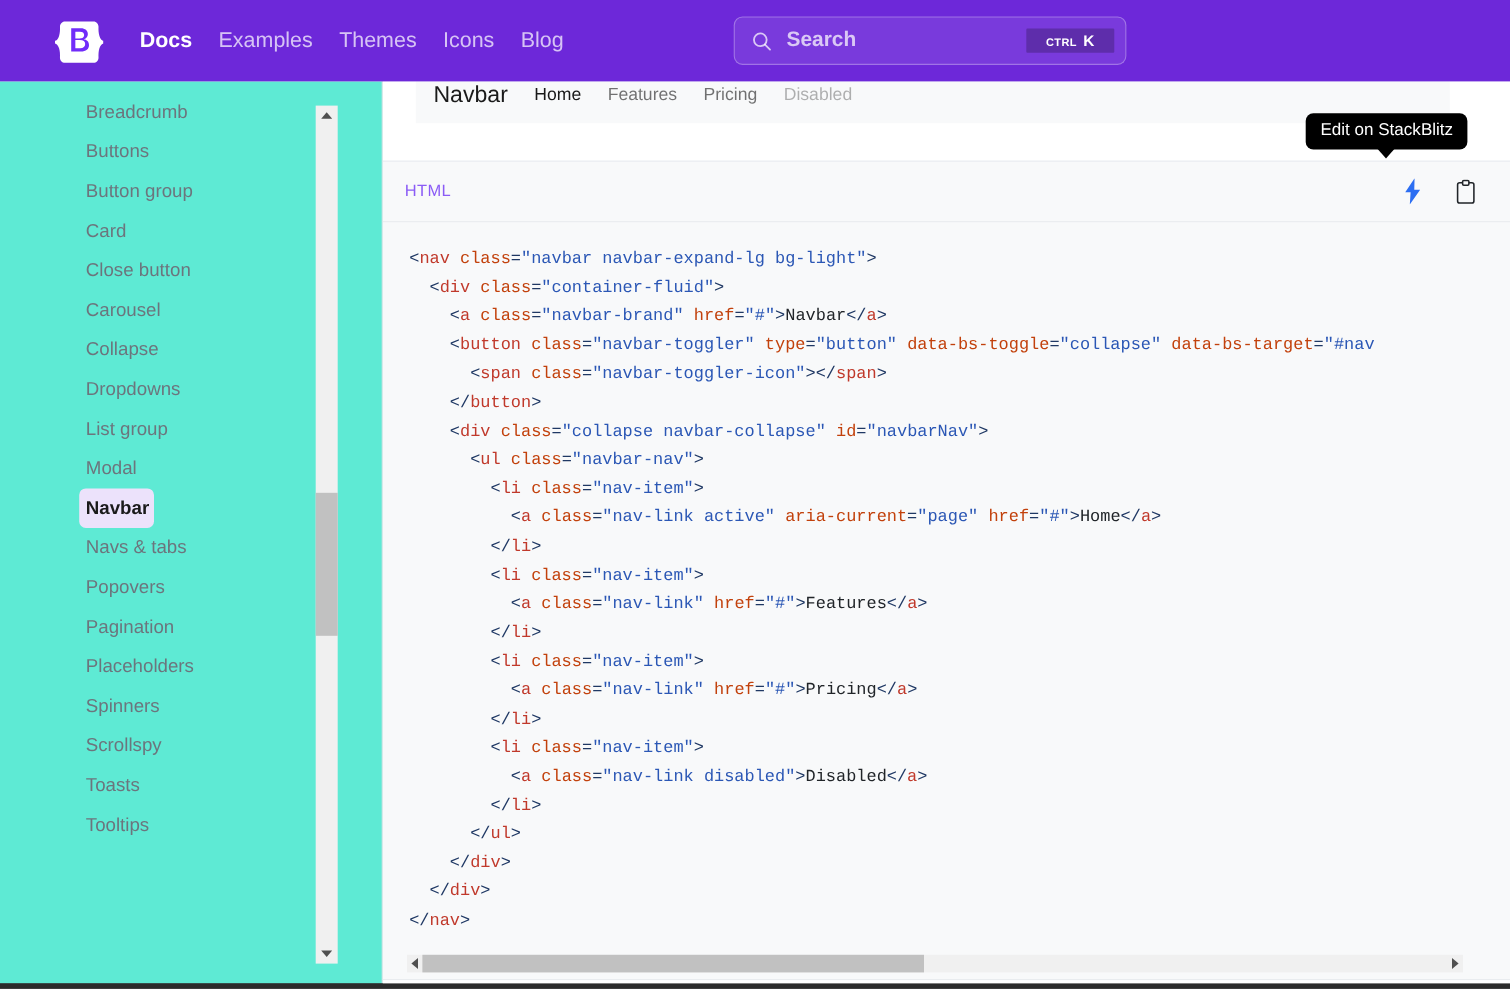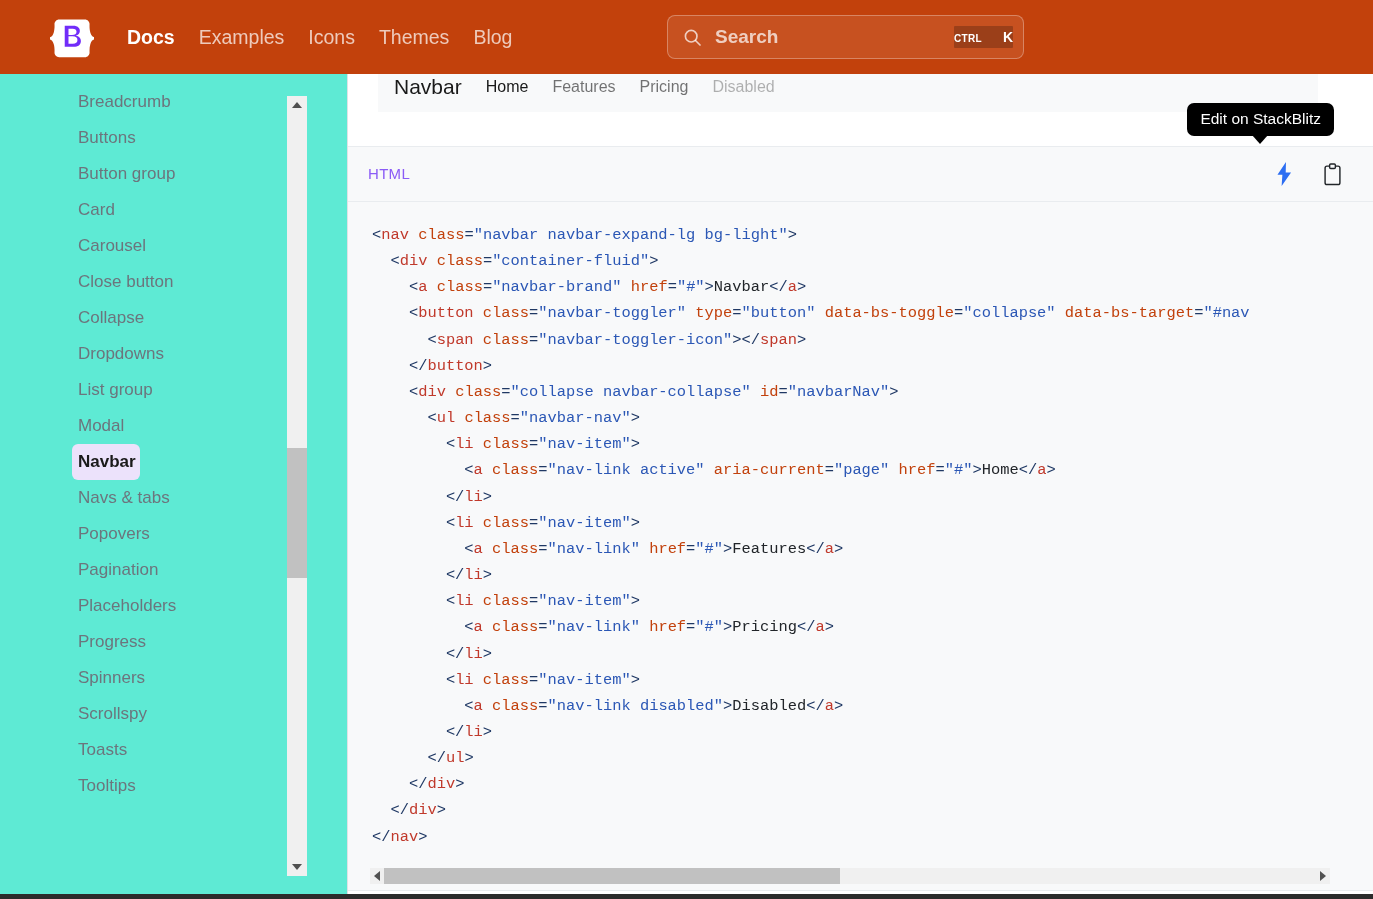--- a/index.html
+++ b/index.html
@@ -7,21 +7,21 @@
     width: 1373px; height: 899px;
     overflow: hidden;
     background: #ffffff;
     font-family: "Liberation Sans", sans-serif;
   }
 
   
   .masthead {
     position: absolute; top: 0; left: 0;
     width: 1373px; height: 74px;
-    background: #c2410c;
+    background: #6d28d9;
     display: flex; align-items: center;
     z-index: 60;
   }
   .bs-logo {
     position: absolute; left: 50px; top: 16px;
     width: 44px; height: 42px;
   }
   .nav-links {
     position: absolute; left: 115px; top: 0; height: 74px;
     display: flex; align-items: center; gap: 0;
@@ -48,22 +48,22 @@
   .search-icon { width: 21px; height: 21px; flex: 0 0 auto; }
   .search-placeholder {
     color: rgba(255,255,255,.72);
     font-size: 19px; font-weight: bold;
     margin-left: 12px; flex: 1 1 auto;
   }
   .kbd {
     background: rgba(0,0,0,.22);
     border-radius: 1px;
     color: #fff;
-    padding: 3px 0;
-    display: flex; align-items: baseline; gap: 21px;
+    padding: 3px 18px;
+    display: flex; align-items: baseline; gap: 6px;
     flex: 0 0 auto;
   }
   .kbd .k1 { font-size: 10px; font-weight: bold; letter-spacing: .3px; }
   .kbd .k2 { font-size: 14px; font-weight: bold; }
 
   
   .sidebar {
     position: absolute; left: 0; top: 74px;
     width: 348px; height: 821px;
     background: #5eead4;
@@ -246,22 +246,22 @@
   <a class="bs-logo" href="#">
     <svg viewBox="0 0 118 94" width="44" height="42">
       <path fill="#ffffff" d="M24.5 0C17 0 11.8 6.4 12.1 13.3c.3 6.6.0 15.2-2.2 22.2C7.8 42.5 4 47 0 47.4v6.3c4 .4 7.8 4.9 9.9 11.9 2.2 7 2.5 15.6 2.2 22.2C11.8 94.6 17 101 24.5 101h69.2c7.5 0 12.7-6.4 12.4-13.3-.3-6.6 0-15.2 2.2-22.2 2.1-7 5.9-11.5 9.9-11.9v-6.3c-4-.4-7.8-4.9-9.9-11.9-2.2-7-2.5-15.6-2.2-22.2C106.4 6.4 101.2 0 93.7 0H24.5z"></path>
       <path fill="#712cf9" d="M63.2 73.4c12.3 0 19.7-6 19.7-16 0-7.5-5.3-12.9-13.1-13.8v-.3c5.8-.9 10.3-6.3 10.3-12.3 0-8.5-6.7-14.1-17-14.1H39.5v56.5h23.7zm-13.6-48.5h11.3c6.5 0 10.2 2.9 10.2 8.2 0 5.6-4.3 8.7-12.1 8.7h-9.4V24.9zm0 40.5V45.1h11.1c8.5 0 12.9 3.4 12.9 10.1 0 6.7-4.3 10.2-12.4 10.2H49.6z"></path>
     </svg>
   </a>
 
   <div class="nav-links">
     <a class="nav-link-item active" href="#">Docs</a>
     <a class="nav-link-item" href="#">Examples</a>
+    <a class="nav-link-item" href="#">Themes</a>
     <a class="nav-link-item" href="#">Icons</a>
-    <a class="nav-link-item" href="#">Themes</a>
     <a class="nav-link-item" href="#">Blog</a>
   </div>
 
   <div class="searchbox">
     <svg class="search-icon" viewBox="0 0 24 24" fill="none">
       <circle cx="10.5" cy="10.5" r="6.6" stroke="rgba(255,255,255,.72)" stroke-width="1.9"></circle>
       <line x1="15.4" y1="15.4" x2="20.6" y2="20.6" stroke="rgba(255,255,255,.72)" stroke-width="1.9" stroke-linecap="round"></line>
     </svg>
     <span class="search-placeholder">Search</span>
     <span class="kbd">
@@ -271,32 +271,31 @@
   </div>
 </div>
 
 <div class="sidebar">
   <div class="sidebar-list" id="sidebar-list">
       <a href="#" class="side-item partial"></a>
       <a href="#" class="side-item">Breadcrumb</a>
       <a href="#" class="side-item">Buttons</a>
       <a href="#" class="side-item">Button group</a>
       <a href="#" class="side-item">Card</a>
+      <a href="#" class="side-item">Close button</a>
       <a href="#" class="side-item">Carousel</a>
-      <a href="#" class="side-item">Close button</a>
       <a href="#" class="side-item">Collapse</a>
       <a href="#" class="side-item">Dropdowns</a>
       <a href="#" class="side-item">List group</a>
       <a href="#" class="side-item">Modal</a>
       <a href="#" class="side-item current">Navbar</a>
       <a href="#" class="side-item">Navs &amp; tabs</a>
       <a href="#" class="side-item">Popovers</a>
       <a href="#" class="side-item">Pagination</a>
       <a href="#" class="side-item">Placeholders</a>
-      <a href="#" class="side-item">Progress</a>
       <a href="#" class="side-item">Spinners</a>
       <a href="#" class="side-item">Scrollspy</a>
       <a href="#" class="side-item">Toasts</a>
       <a href="#" class="side-item">Tooltips</a>
     </div>
 
   <div class="sb-scroll">
     <div class="sb-arrow-up">
       <span class="tri tri-up"></span>
     </div>

